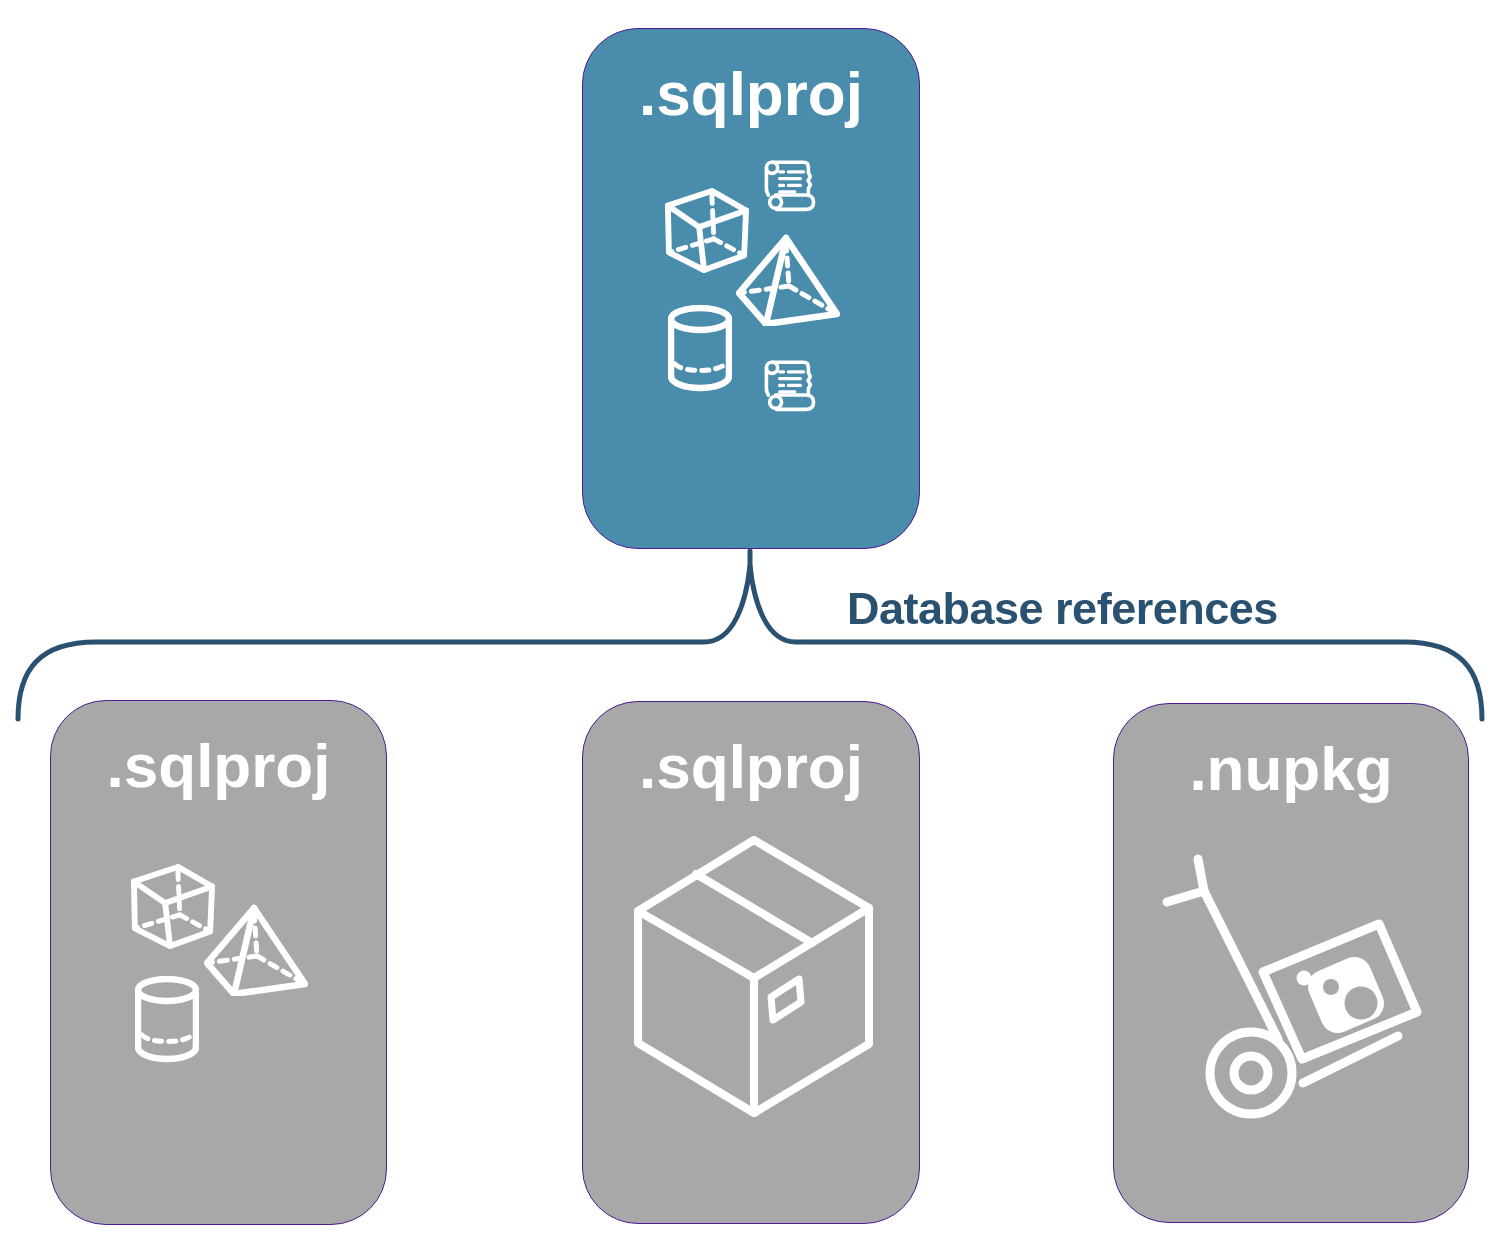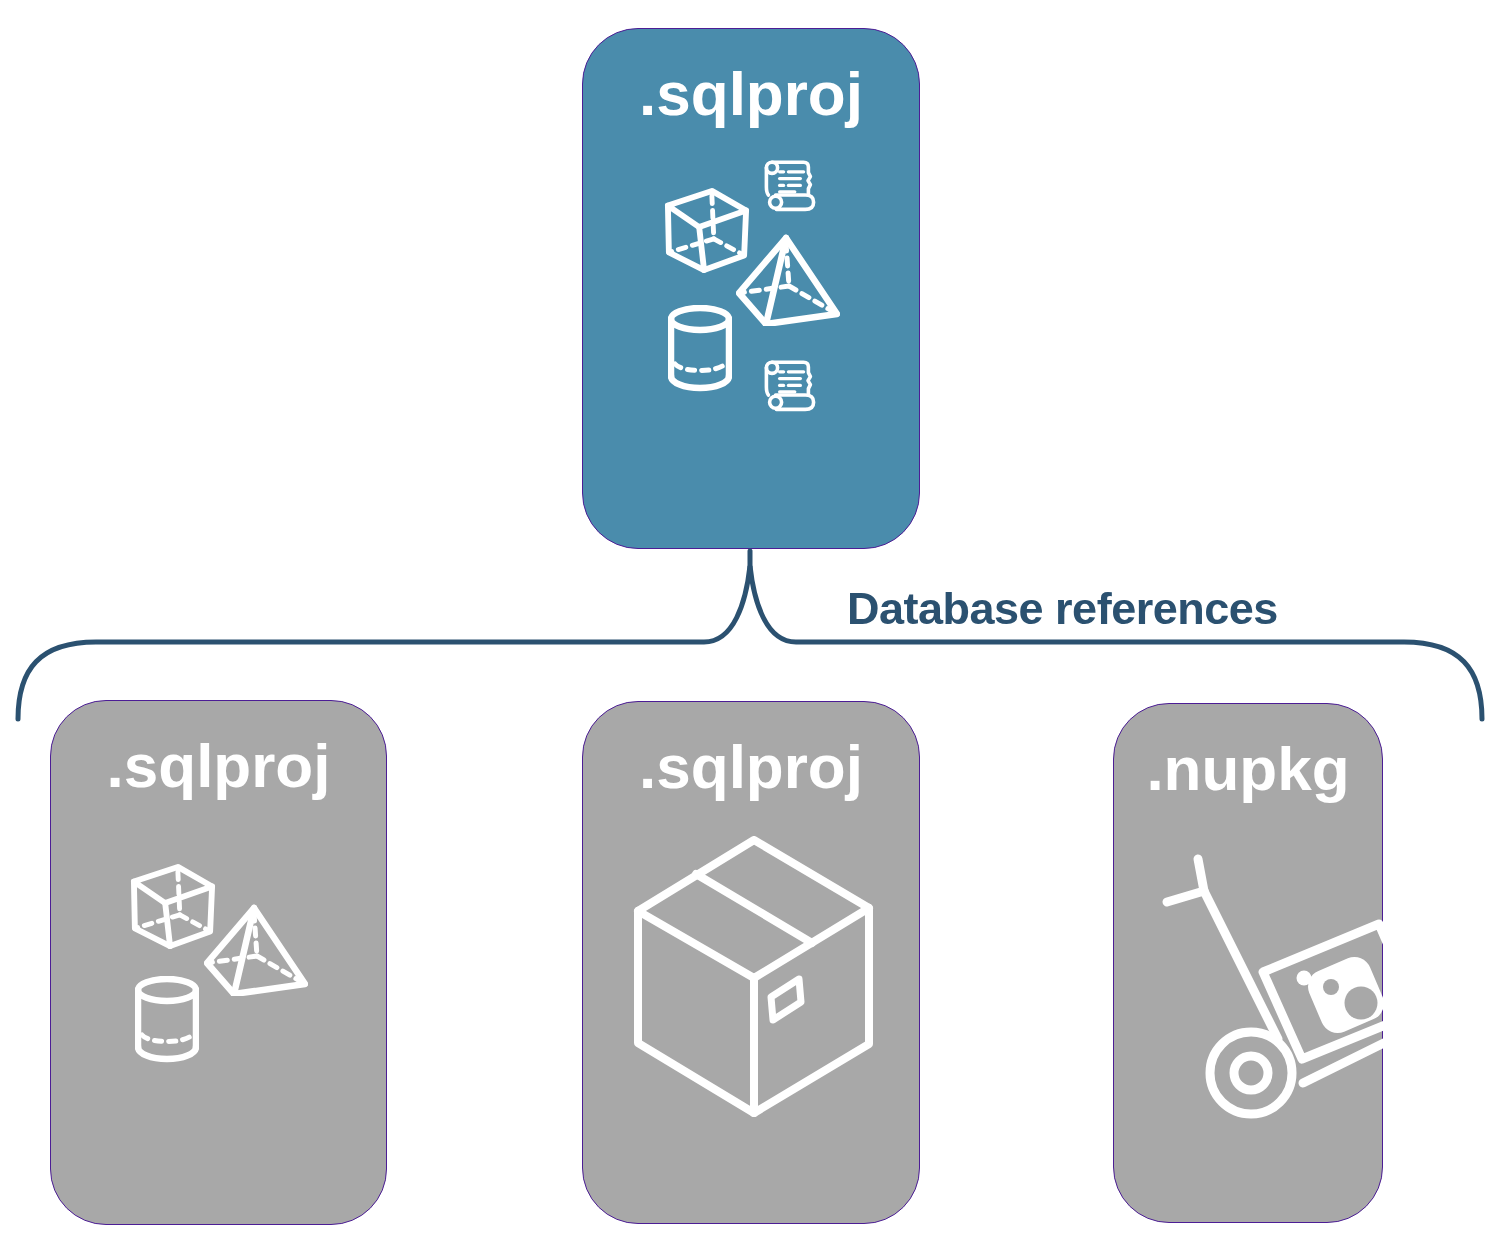--- a/index.html
+++ b/index.html
@@ -8,21 +8,21 @@
     font-family:"Liberation Sans","DejaVu Sans",sans-serif;
   }
   .card{
     position:absolute;box-sizing:border-box;
     border:1px solid #4c1d95;border-radius:56px;
   }
   .card-root{left:582px;top:28px;width:338px;height:521px;background:#4a8cac;}
   .card-child{background:#a8a8a8;}
   .card-child.c1{left:50px;top:700px;width:337px;height:525px;}
   .card-child.c2{left:582px;top:701px;width:338px;height:523px;}
-  .card-child.c3{left:1113px;top:703px;width:270px;height:520px;}
+  .card-child.c3{left:1113px;top:703px;width:356px;height:520px;}
   .card-label{
     margin-top:32px;text-align:center;
     font-size:62px;font-weight:700;color:#ffffff;letter-spacing:0;
     line-height:1.05;user-select:none;
   }
   .ic{position:absolute;display:block;}
   .brace-svg{position:absolute;left:0;top:0;pointer-events:none;}
   .connector-label{
     position:absolute;left:847px;top:583px;
     font-size:45px;font-weight:700;color:#2b5170;letter-spacing:-0.5px;

